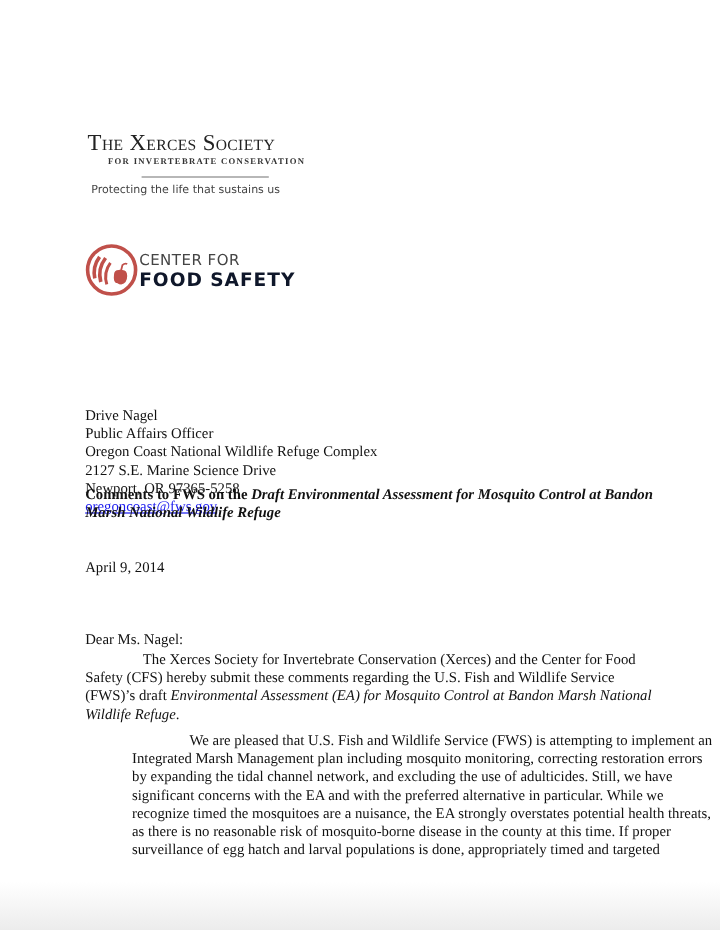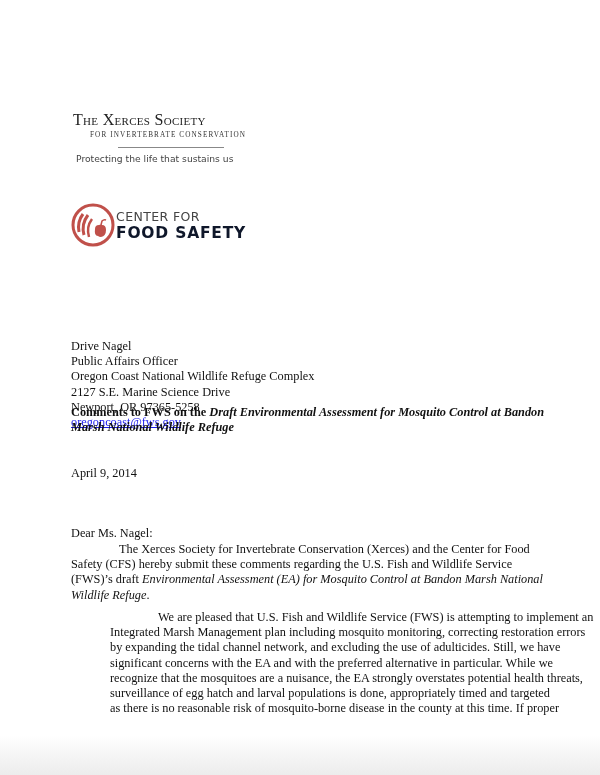--- a/index.html
+++ b/index.html
@@ -7,25 +7,25 @@
     width: 600px; height: 775px; overflow: hidden; position: relative;
     background: #ffffff;
     font-family: "Liberation Serif", serif; color: #111;
   }
   .bottom-fade {
     position: absolute; left: 0; right: 0; bottom: 0; height: 40px;
     background: linear-gradient(to bottom, rgba(255,255,255,0), #ececec);
   }
   .xerces-logo { position: absolute; left: 73px; top: 110px; width: 200px; }
   .xerces-title {
-    font-family: "Liberation Serif", serif; font-size: 16px; letter-spacing: 0.3px;
+    font-family: "Liberation Serif", serif; font-size: 19px; letter-spacing: 0.3px;
     color: #222; font-variant: small-caps; line-height: 20px; white-space: nowrap;
   }
   .xerces-sub {
-    font-family: "Liberation Serif", serif; font-size: 7.2px; font-weight: normal;
+    font-family: "Liberation Serif", serif; font-size: 7.2px; font-weight: bold;
     letter-spacing: 1.1px; color: #333; margin-top: 1px; margin-left: 17px; white-space: nowrap;
   }
   .xerces-rule { width: 106px; height: 1px; background: #888; margin: 8px 0 0 45px; }
   .xerces-tagline {
     font-family: "DejaVu Sans", sans-serif; font-size: 9.2px; color: #444;
     margin-top: 5px; margin-left: 3px; white-space: nowrap;
   }
   .cfs-logo { position: absolute; left: 70px; top: 202px; display: flex; align-items: center; }
   .cfs-emblem { width: 46px; height: 46px; }
   .cfs-text { margin-left: 0; font-family: "DejaVu Sans", sans-serif; color: #444; }
@@ -88,18 +88,18 @@
   <div class="nowrap">Safety (CFS) hereby submit these comments regarding the U.S. Fish and Wildlife Service</div>
   <div class="nowrap"><span>(FWS)’s draft </span><i>Environmental Assessment (EA) for Mosquito Control at Bandon Marsh National</i></div>
   <div class="nowrap"><i>Wildlife Refuge</i><span>.</span></div>
 </div>
 
 <div class="text para" style="top:610px;margin-left:39px;">
   <div class="nowrap"><span class="indent"></span><span>We are pleased that U.S. Fish and Wildlife Service (FWS) is attempting to implement an</span></div>
   <div class="nowrap">Integrated Marsh Management plan including mosquito monitoring, correcting restoration errors</div>
   <div class="nowrap">by expanding the tidal channel network, and excluding the use of adulticides.  Still, we have</div>
   <div class="nowrap">significant concerns with the EA and with the preferred alternative in particular. While we</div>
-  <div class="nowrap">recognize that the mosquitoes are a nuisance, the EA strongly overstates potential health threats,</div>
+  <div class="nowrap">recognize timed the mosquitoes are a nuisance, the EA strongly overstates potential health threats,</div>
+  <div class="nowrap">as there is no reasonable risk of mosquito-borne disease in the county at this time. If proper</div>
   <div class="nowrap">surveillance of egg hatch and larval populations is done, appropriately timed and targeted</div>
-  <div class="nowrap">as there is no reasonable risk of mosquito-borne disease in the county at this time. If proper</div>
 </div>
 
 <div class="bottom-fade"></div>
 
 </body></html>

